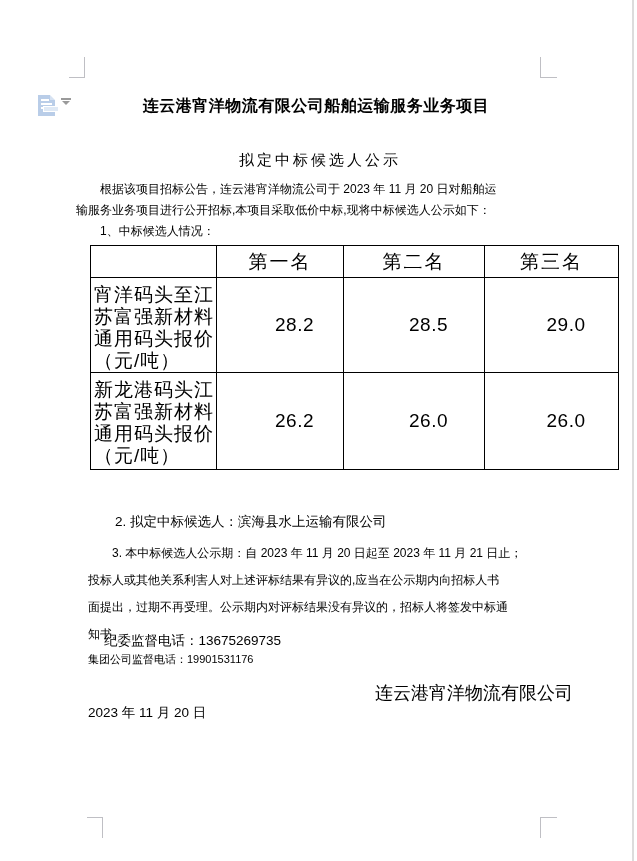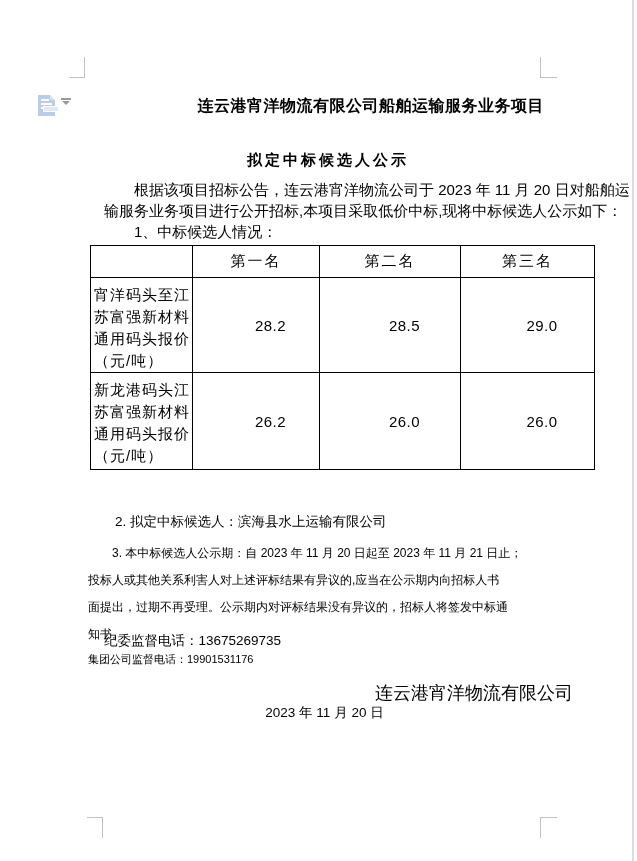--- a/index.html
+++ b/index.html
@@ -17,33 +17,33 @@
   
   .paste-btn{left:34px;top:92px;width:38px;height:28px;cursor:pointer;}
   .paste-doc{position:absolute;left:4px;top:3px;width:17px;height:21px;background:#b9cde8;}
   .paste-fold{position:absolute;right:0;top:0;width:0;height:0;border-left:5px solid #d6e2f2;border-top:5px solid #ffffff;}
   .paste-line{position:absolute;left:3px;height:2px;background:#ffffff;}
   .paste-strip{position:absolute;left:5px;bottom:4px;width:14px;height:4px;background:#dfe9f5;border:1px solid #ffffff;}
   .paste-arrow{position:absolute;right:2px;top:9px;width:0;height:0;
     border-left:4px solid transparent;border-right:4px solid transparent;border-top:4px solid #9a9a9a;}
   .paste-arrow-bar{position:absolute;right:1px;top:6px;width:10px;height:2px;background:#9a9a9a;}
   
-  .title1{left:88px;top:96px;width:456px;text-align:right;font-size:16px;font-weight:bold;letter-spacing:0.5px;white-space:pre;}
-  .title2{left:100px;top:151px;width:456px;text-align:center;font-size:15px;font-weight:bold;letter-spacing:3px;white-space:pre;}
-  .intro{left:76px;top:179px;font-size:15px;line-height:21px;white-space:pre;margin-left:28px;}
+  .title1{left:88px;top:96px;width:456px;text-align:center;font-size:16px;font-weight:bold;letter-spacing:0.5px;white-space:pre;}
+  .title2{left:92px;top:151px;width:456px;text-align:center;font-size:15px;font-weight:normal;letter-spacing:3px;white-space:pre;}
+  .intro{left:76px;top:179px;font-size:12px;line-height:21px;white-space:pre;}
   .para2{left:88px;top:513px;font-size:13.5px;white-space:pre;}
   .para3{left:88px;top:540px;font-size:12px;line-height:27px;white-space:pre;}
   .phone1{left:104px;top:632px;font-size:13.5px;white-space:pre;}
   .phone2{left:88px;top:652px;font-size:11px;white-space:pre;}
   .sig-company{left:88px;top:681px;width:485px;text-align:right;font-size:18px;white-space:pre;}
-  .sig-date{left:88px;top:704px;width:473px;text-align:center;font-size:13.5px;white-space:pre;}
+  .sig-date{left:88px;top:704px;width:473px;text-align:left;font-size:13.5px;white-space:pre;}
   
   .doc-table{left:90px;top:245px;}
   table{border-collapse:collapse;table-layout:fixed;}
-  td{border:1px solid #000;font-size:15px;vertical-align:middle;text-align:center;
+  td{border:1px solid #000;font-size:19px;vertical-align:middle;text-align:center;
      padding:0;overflow:hidden;white-space:pre;}
   td.hdr{height:31px;letter-spacing:2px;}
   td.name{height:56px;line-height:26px;letter-spacing:1px;}
   td.price{height:88px;padding-left:29px;}
   td.rowlabel{text-align:left;vertical-align:top;padding:6px 2px 0 3px;line-height:22px;letter-spacing:1px;}
   td.num{letter-spacing:0.5px;}
 </style>
 </head>
 <body>
 

